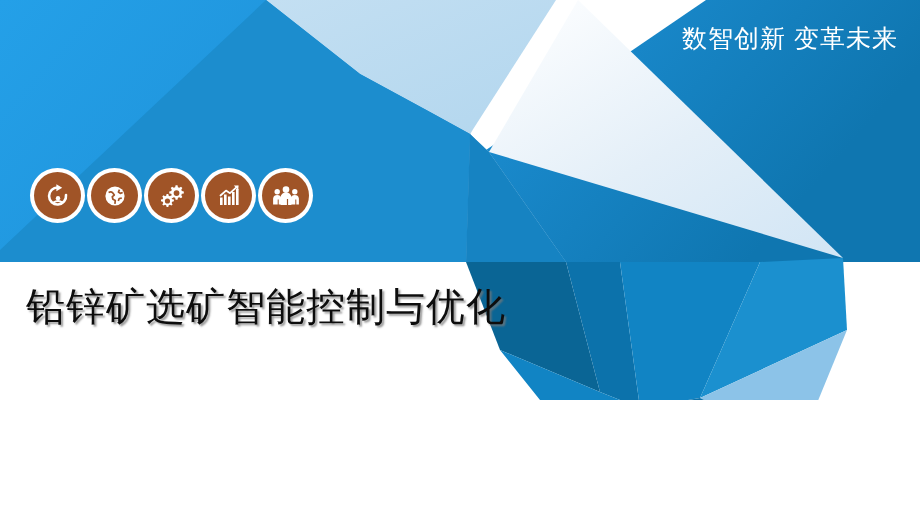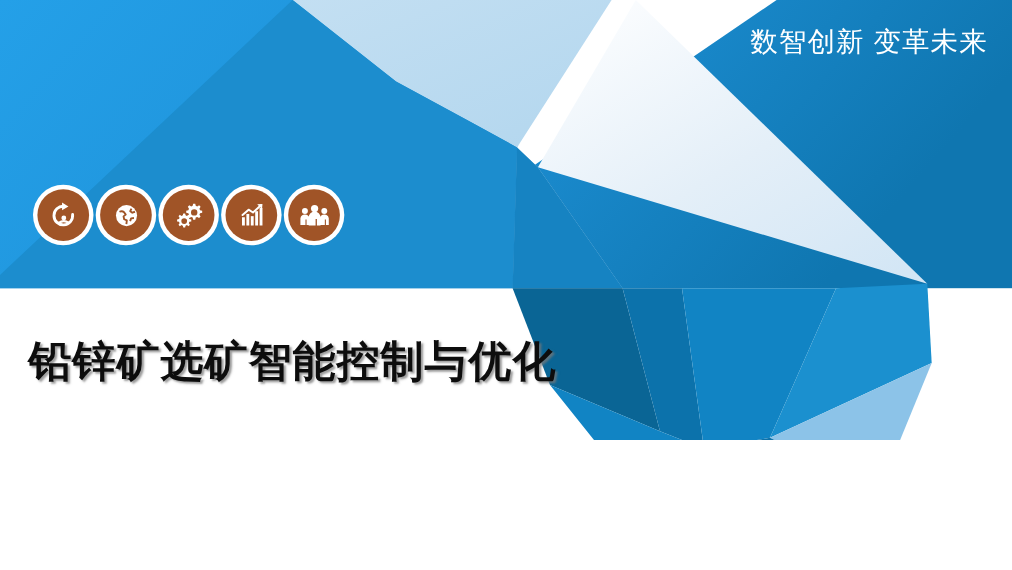--- a/index.html
+++ b/index.html
@@ -55,23 +55,23 @@
     display: flex;
     align-items: center;
     justify-content: center;
   }
   .icon-badge svg {
     display: block;
   }
   .title {
     position: absolute;
     left: 26px;
-    top: 308px;
+    top: 285px;
     font-size: 39px;
-    font-weight: bold;
+    font-weight: normal;
     color: #0d0d0d;
     letter-spacing: 1px;
     line-height: 1.15;
     white-space: nowrap;
     text-shadow: 2px 2px 2px rgba(120,120,120,0.75);
   }
 </style>
 </head>
 <body>
 

